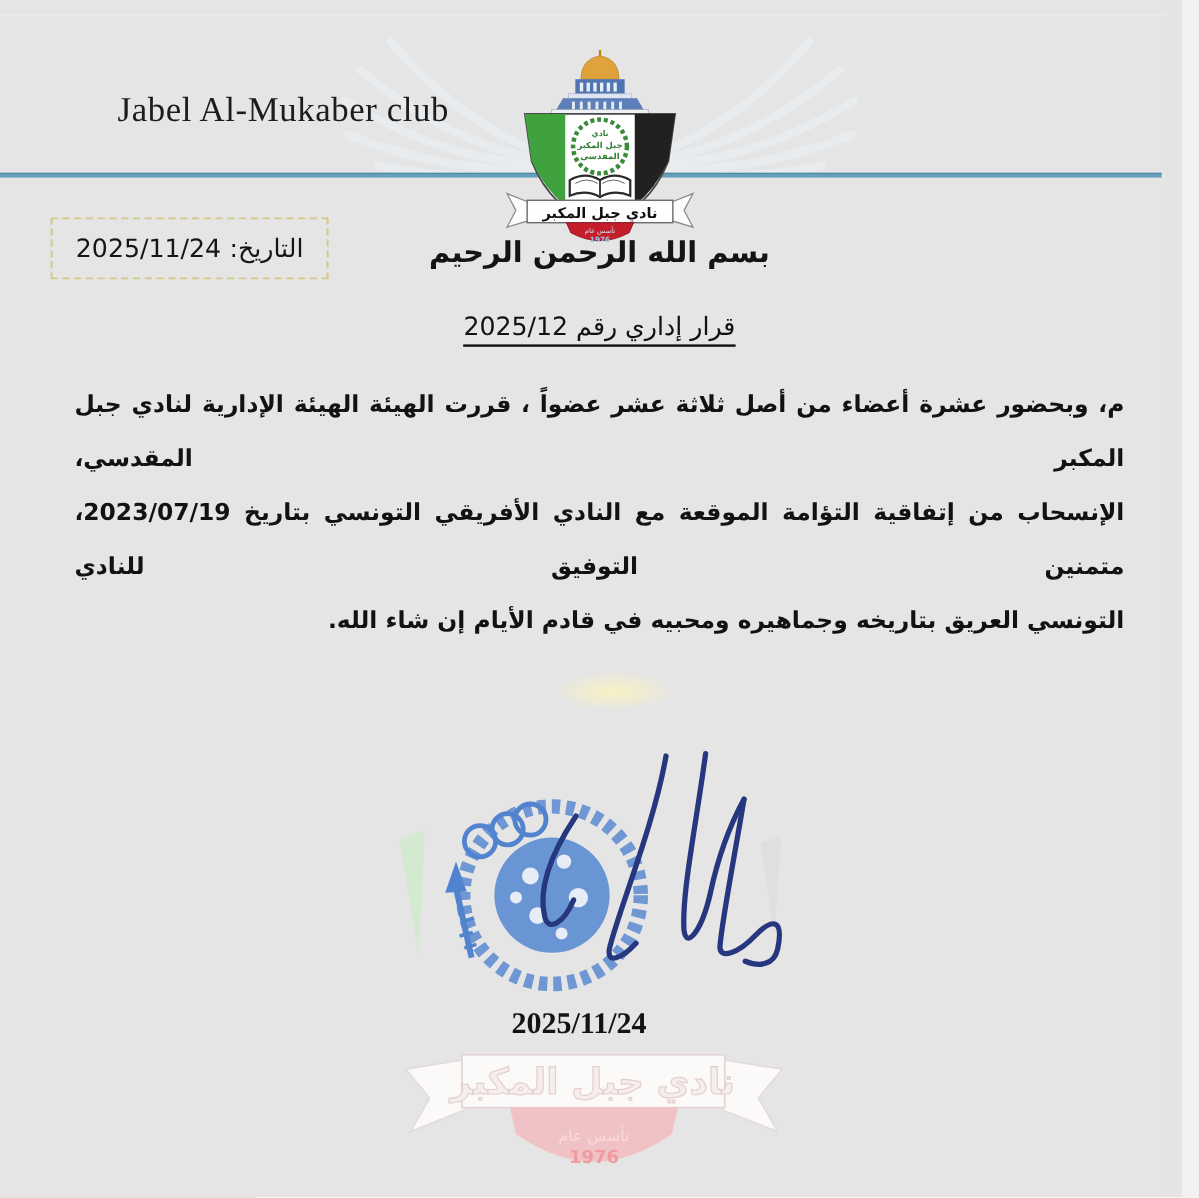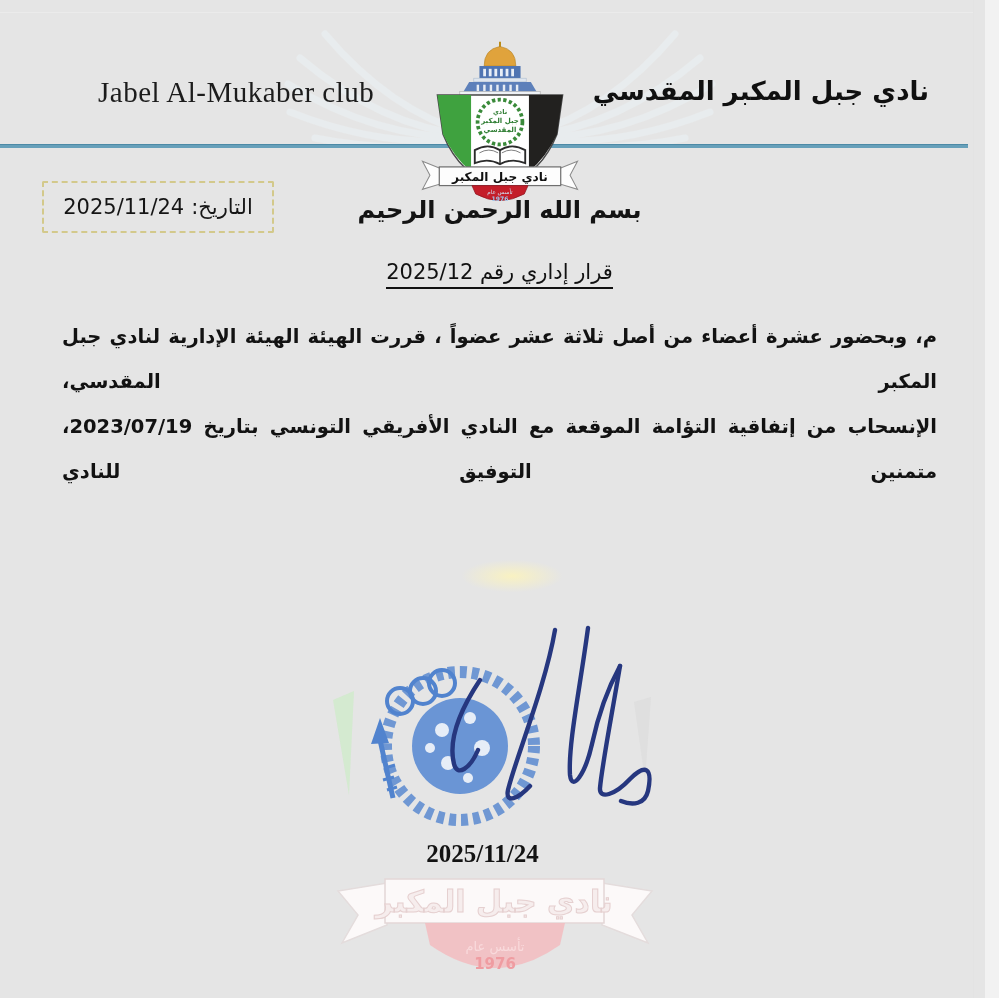--- a/index.html
+++ b/index.html
@@ -67,21 +67,20 @@
         <path d="M390,118 Q470,95 535,18"></path>
         <path d="M390,120 Q480,110 560,42"></path>
         <path d="M390,122 Q485,122 572,68"></path>
         <path d="M390,124 Q480,132 570,96"></path>
         <path d="M392,126 Q465,138 545,122"></path>
       </g>
     </svg>
   </div>
 
   <div class="club-name-en">Jabel Al-Mukaber club</div>
-  <div class="club-name-ar">نادي جبل المكبر المقدسي</div>
   <div class="header-divider"></div>
 
   <div class="logo">
     <svg viewBox="0 0 170 182">
 
       <g>
         <line x1="85" y1="4" x2="85" y2="11" stroke="#b8860b" stroke-width="2"></line>
         <path d="M68 30 Q68 12 85 9 Q102 12 102 30 Z" fill="#e0a33c" stroke="#b07f24" stroke-width="0.6"></path>
         <rect x="63" y="30" width="44" height="13" fill="#4f74b2"></rect>
         <g fill="#e8eef6">
@@ -149,20 +148,21 @@
 
   <div class="bismillah">بسم الله الرحمن الرحيم</div>
 
   <div class="decision-title">
     <span>قرار إداري رقم 2025/12</span>
   </div>
 
   <div class="body-text">
     <div class="body-line">م، وبحضور عشرة أعضاء من أصل ثلاثة عشر عضواً ، قررت الهيئة الهيئة الإدارية لنادي جبل المكبر المقدسي،</div>
     <div class="body-line">الإنسحاب من إتفاقية التؤامة الموقعة مع النادي الأفريقي التونسي بتاريخ 2023/07/19، متمنين التوفيق للنادي</div>
+    <div class="body-line last">التونسي العريق بتاريخه وجماهيره ومحبيه في قادم الأيام إن شاء الله.</div>
   </div>
 
   <div class="highlight-blob"></div>
 
   <div class="stamp">
     <svg viewBox="0 0 350 248">
 
       <polygon points="3,82 24,73 19,177" fill="#cdebc8" opacity="0.75"></polygon>
       <polygon points="304,84 321,79 315,162" fill="#dcdcdc" opacity="0.75"></polygon>
 

